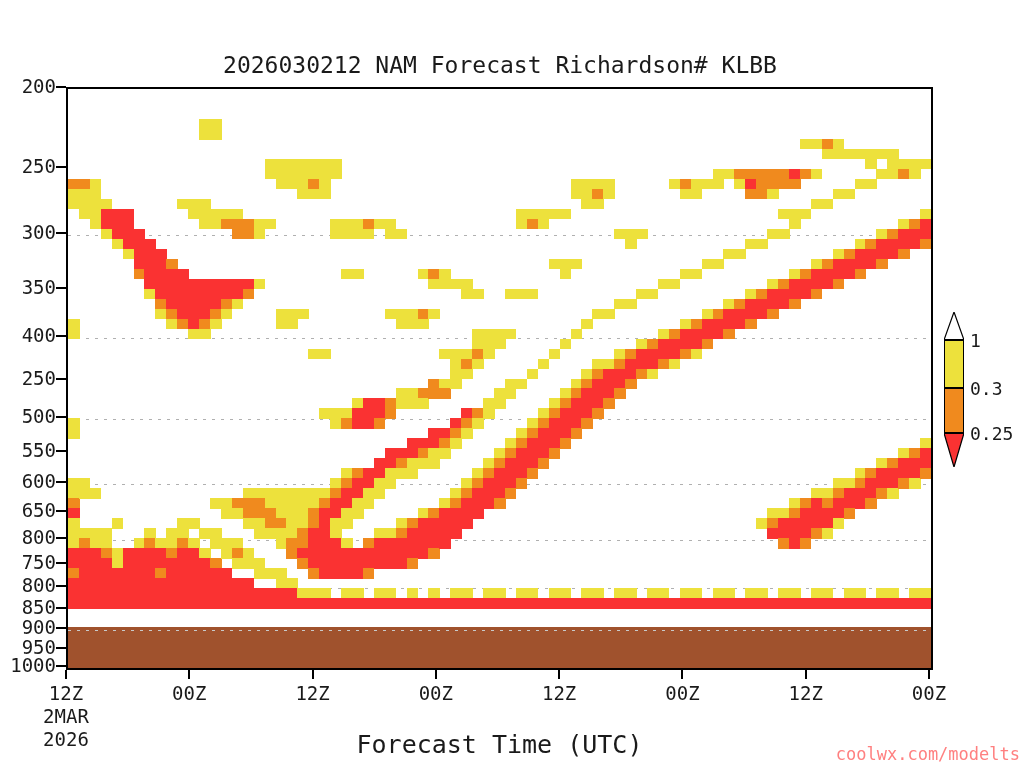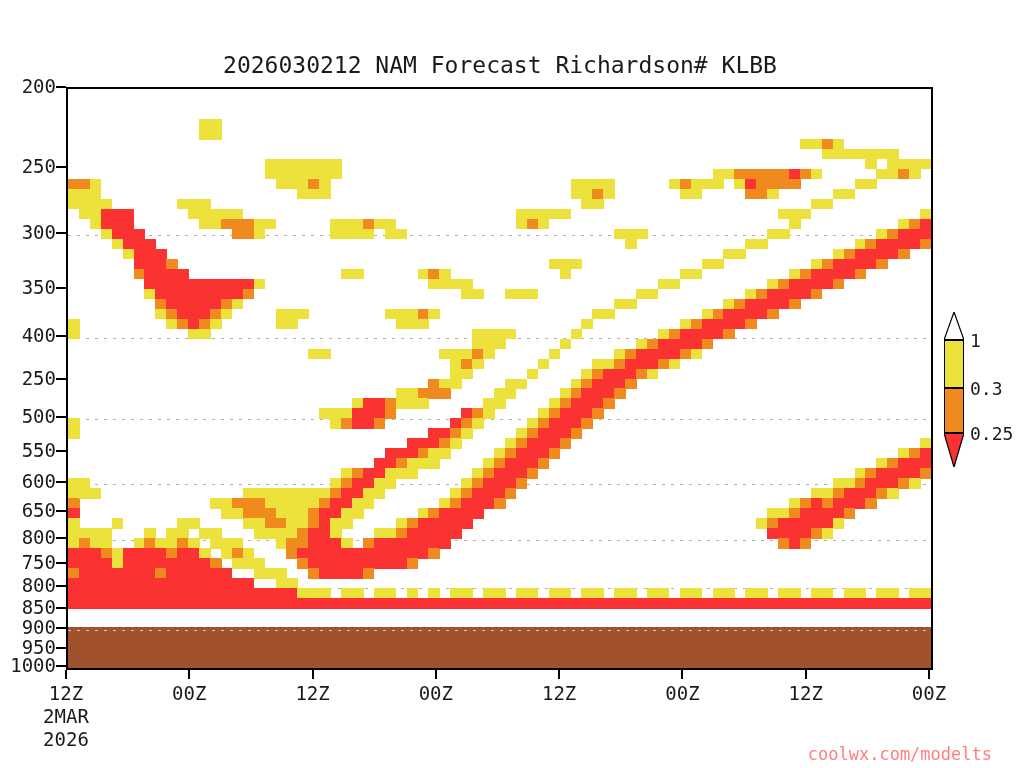--- a/index.html
+++ b/index.html
@@ -176,21 +176,21 @@
     position: absolute;
     left: 0;
     width: 20px;
     height: 2px;
     background: #000;
   }
 
   
   .watermark {
     position: absolute;
-    right: 32px;
+    right: 4px;
     top: 744px;
     font-size: 17px;
     color: #ff8080;
     white-space: nowrap;
   }
 </style>
 </head>
 <body>
 
 <div id="chart-root">
@@ -1275,20 +1275,21 @@
       <div class="xtick-mark" style="left: 804.714px;"></div>
       <div class="xtick-group" style="left: 735.714px; width: 140px;">
         <div>12Z</div>
       </div>
       <div class="xtick-mark" style="left: 928px;"></div>
       <div class="xtick-group" style="left: 859px; width: 140px;">
         <div>00Z</div>
       </div>
     </div>
 
+  <div class="axis-xlabel">Forecast Time (UTC)</div>
 
   <div class="colorbar">
     <div class="cb-outline-top">
       <svg width="20" height="28" viewBox="0 0 20 28">
         <polygon points="10,0 20,28 0,28" fill="#ffffff" stroke="#000000" stroke-width="1.2"></polygon>
       </svg>
     </div>
     <div class="cb-band" id="cb-band-yellow" style="top:28px;height:48px;background:#ede13c;"></div>
     <div class="cb-band" id="cb-band-orange" style="top:76px;height:45px;background:#f08a1e;"></div>
     <div class="cb-outline-bot">

